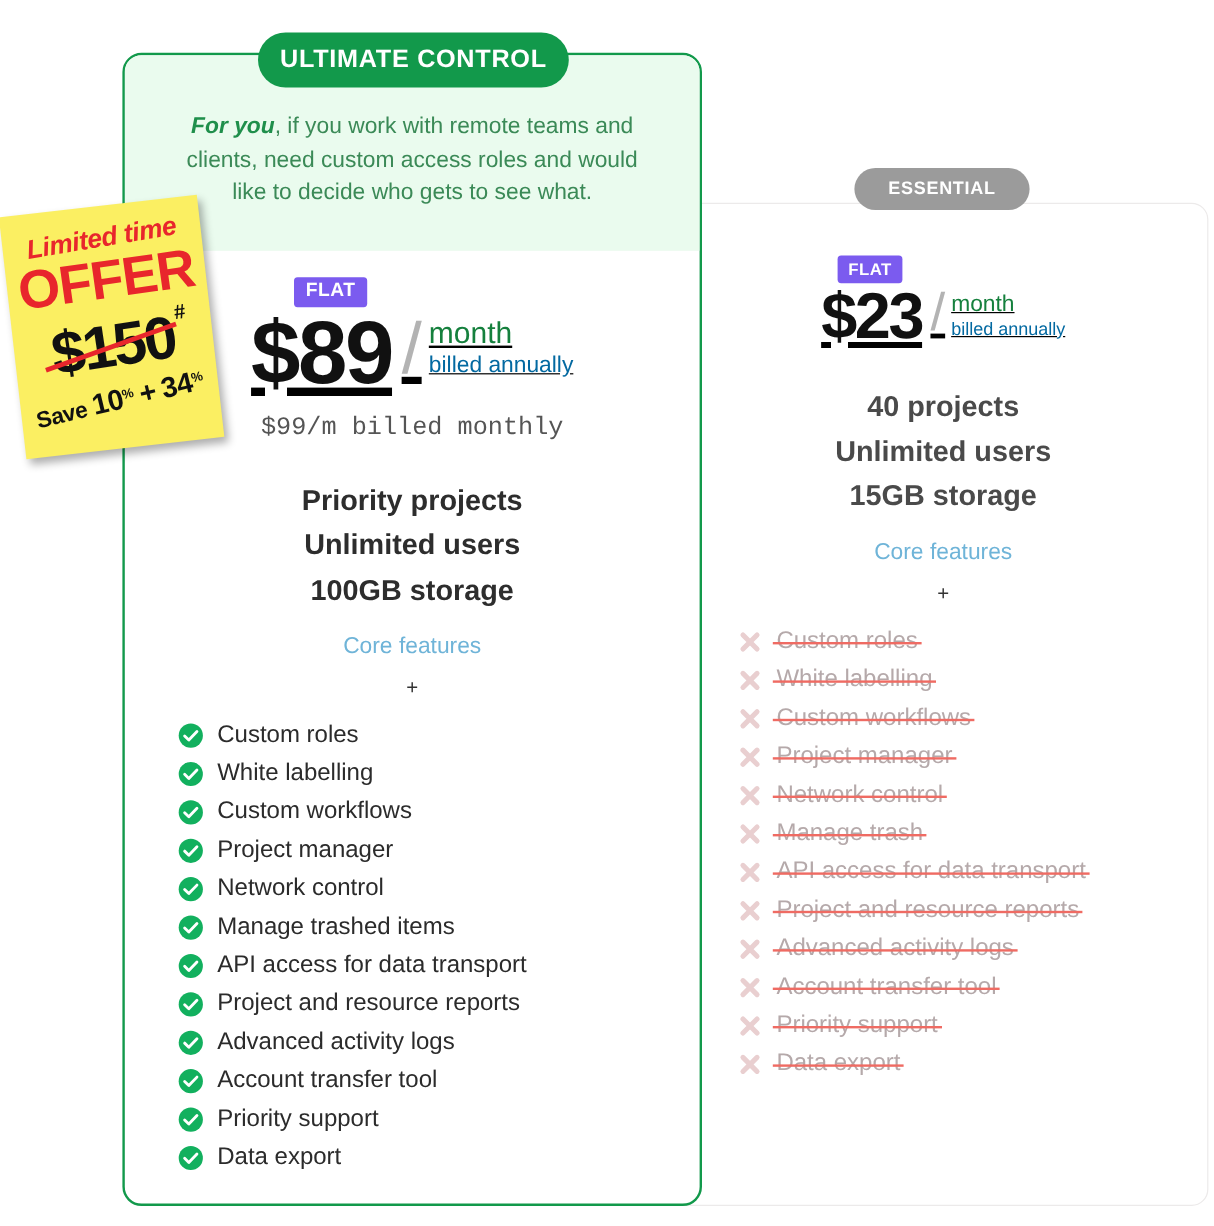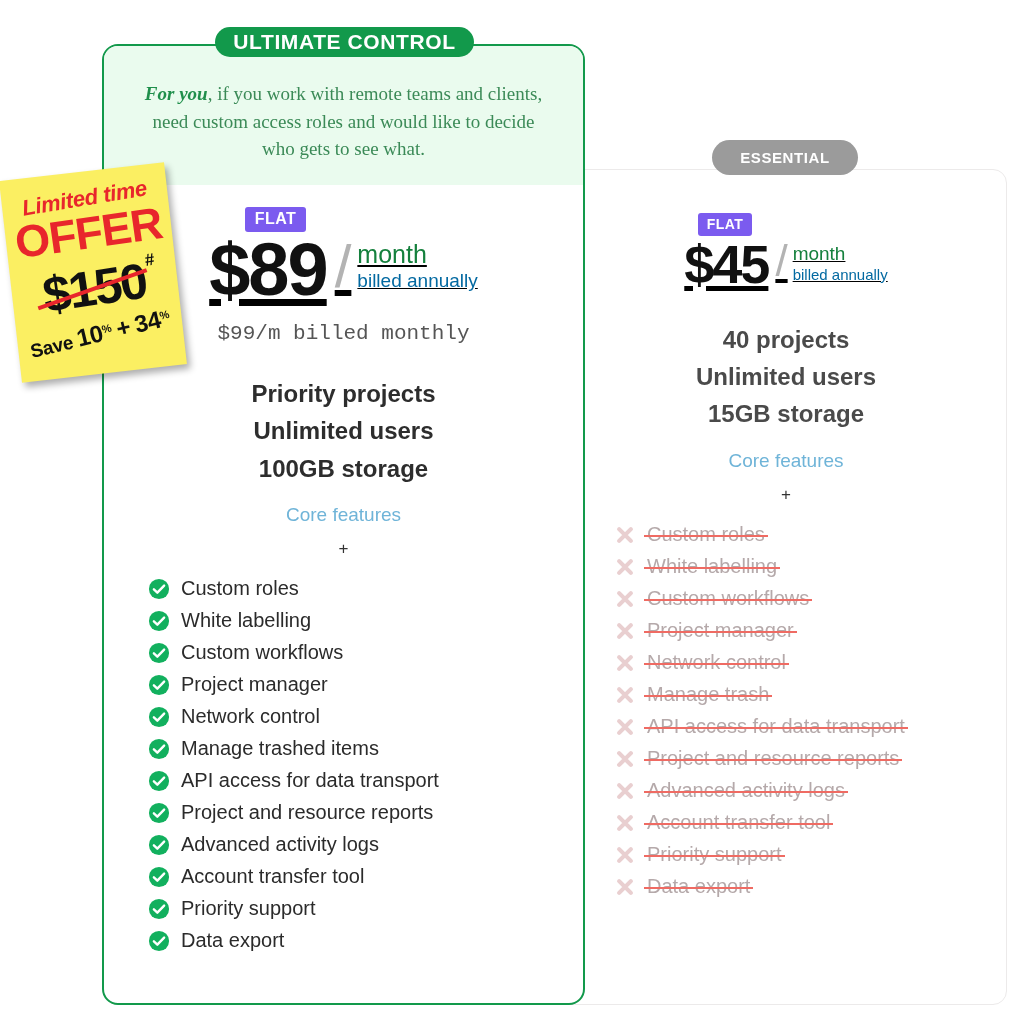--- a/index.html
+++ b/index.html
@@ -45,25 +45,24 @@
     z-index: 3;
     overflow: hidden;
   }
 
   .ultimate-head {
     background: #eafbee;
     padding: 34px 30px 22px 30px;
     text-align: center;
   }
   .ultimate-head p {
-    margin: 0;
+    margin: 12px;
     font-size: 19px;
     line-height: 1.45;
     color: #3b8a57;
-    font-family: Liberation Serif, serif;
   }
   .ultimate-head .foryou {
     font-weight: bold;
     font-style: italic;
     color: #1f8f4b;
   }
 
   
   .pill {
     position: absolute;
@@ -74,21 +73,21 @@
     border-radius: 999px;
     letter-spacing: 0.6px;
     font-weight: bold;
     color: #ffffff;
     z-index: 6;
   }
   #pill-ultimate {
     left: 215px;
     top: 27px;
     width: 259px;
-    height: 30px;
+    height: 46px;
     background: #12994b;
     font-size: 21px;
   }
   #pill-essential {
     left: 712px;
     top: 140px;
     width: 146px;
     height: 35px;
     background: #9b9b9b;
     font-size: 15px;
@@ -328,21 +327,21 @@
 <div class="card" id="card-essential"></div>
 
 <div class="pill" id="pill-essential">
   <span>ESSENTIAL</span>
 </div>
 
 <div class="plan-body" id="body-essential">
   <span class="flat-badge" id="flat-essential">FLAT</span>
 
   <div class="price-row" id="price-row-essential">
-    <span class="price-amount" id="amount-essential">$45</span>
+    <span class="price-amount" id="amount-essential">$23</span>
     <span class="price-slash" id="slash-essential">/</span>
     <span class="price-terms" id="terms-essential">
       <span class="per">month</span>
       <span class="billed">billed annually</span>
     </span>
   </div>
 
 
   <div class="specs" id="specs-essential">
     <div>40 projects</div>

